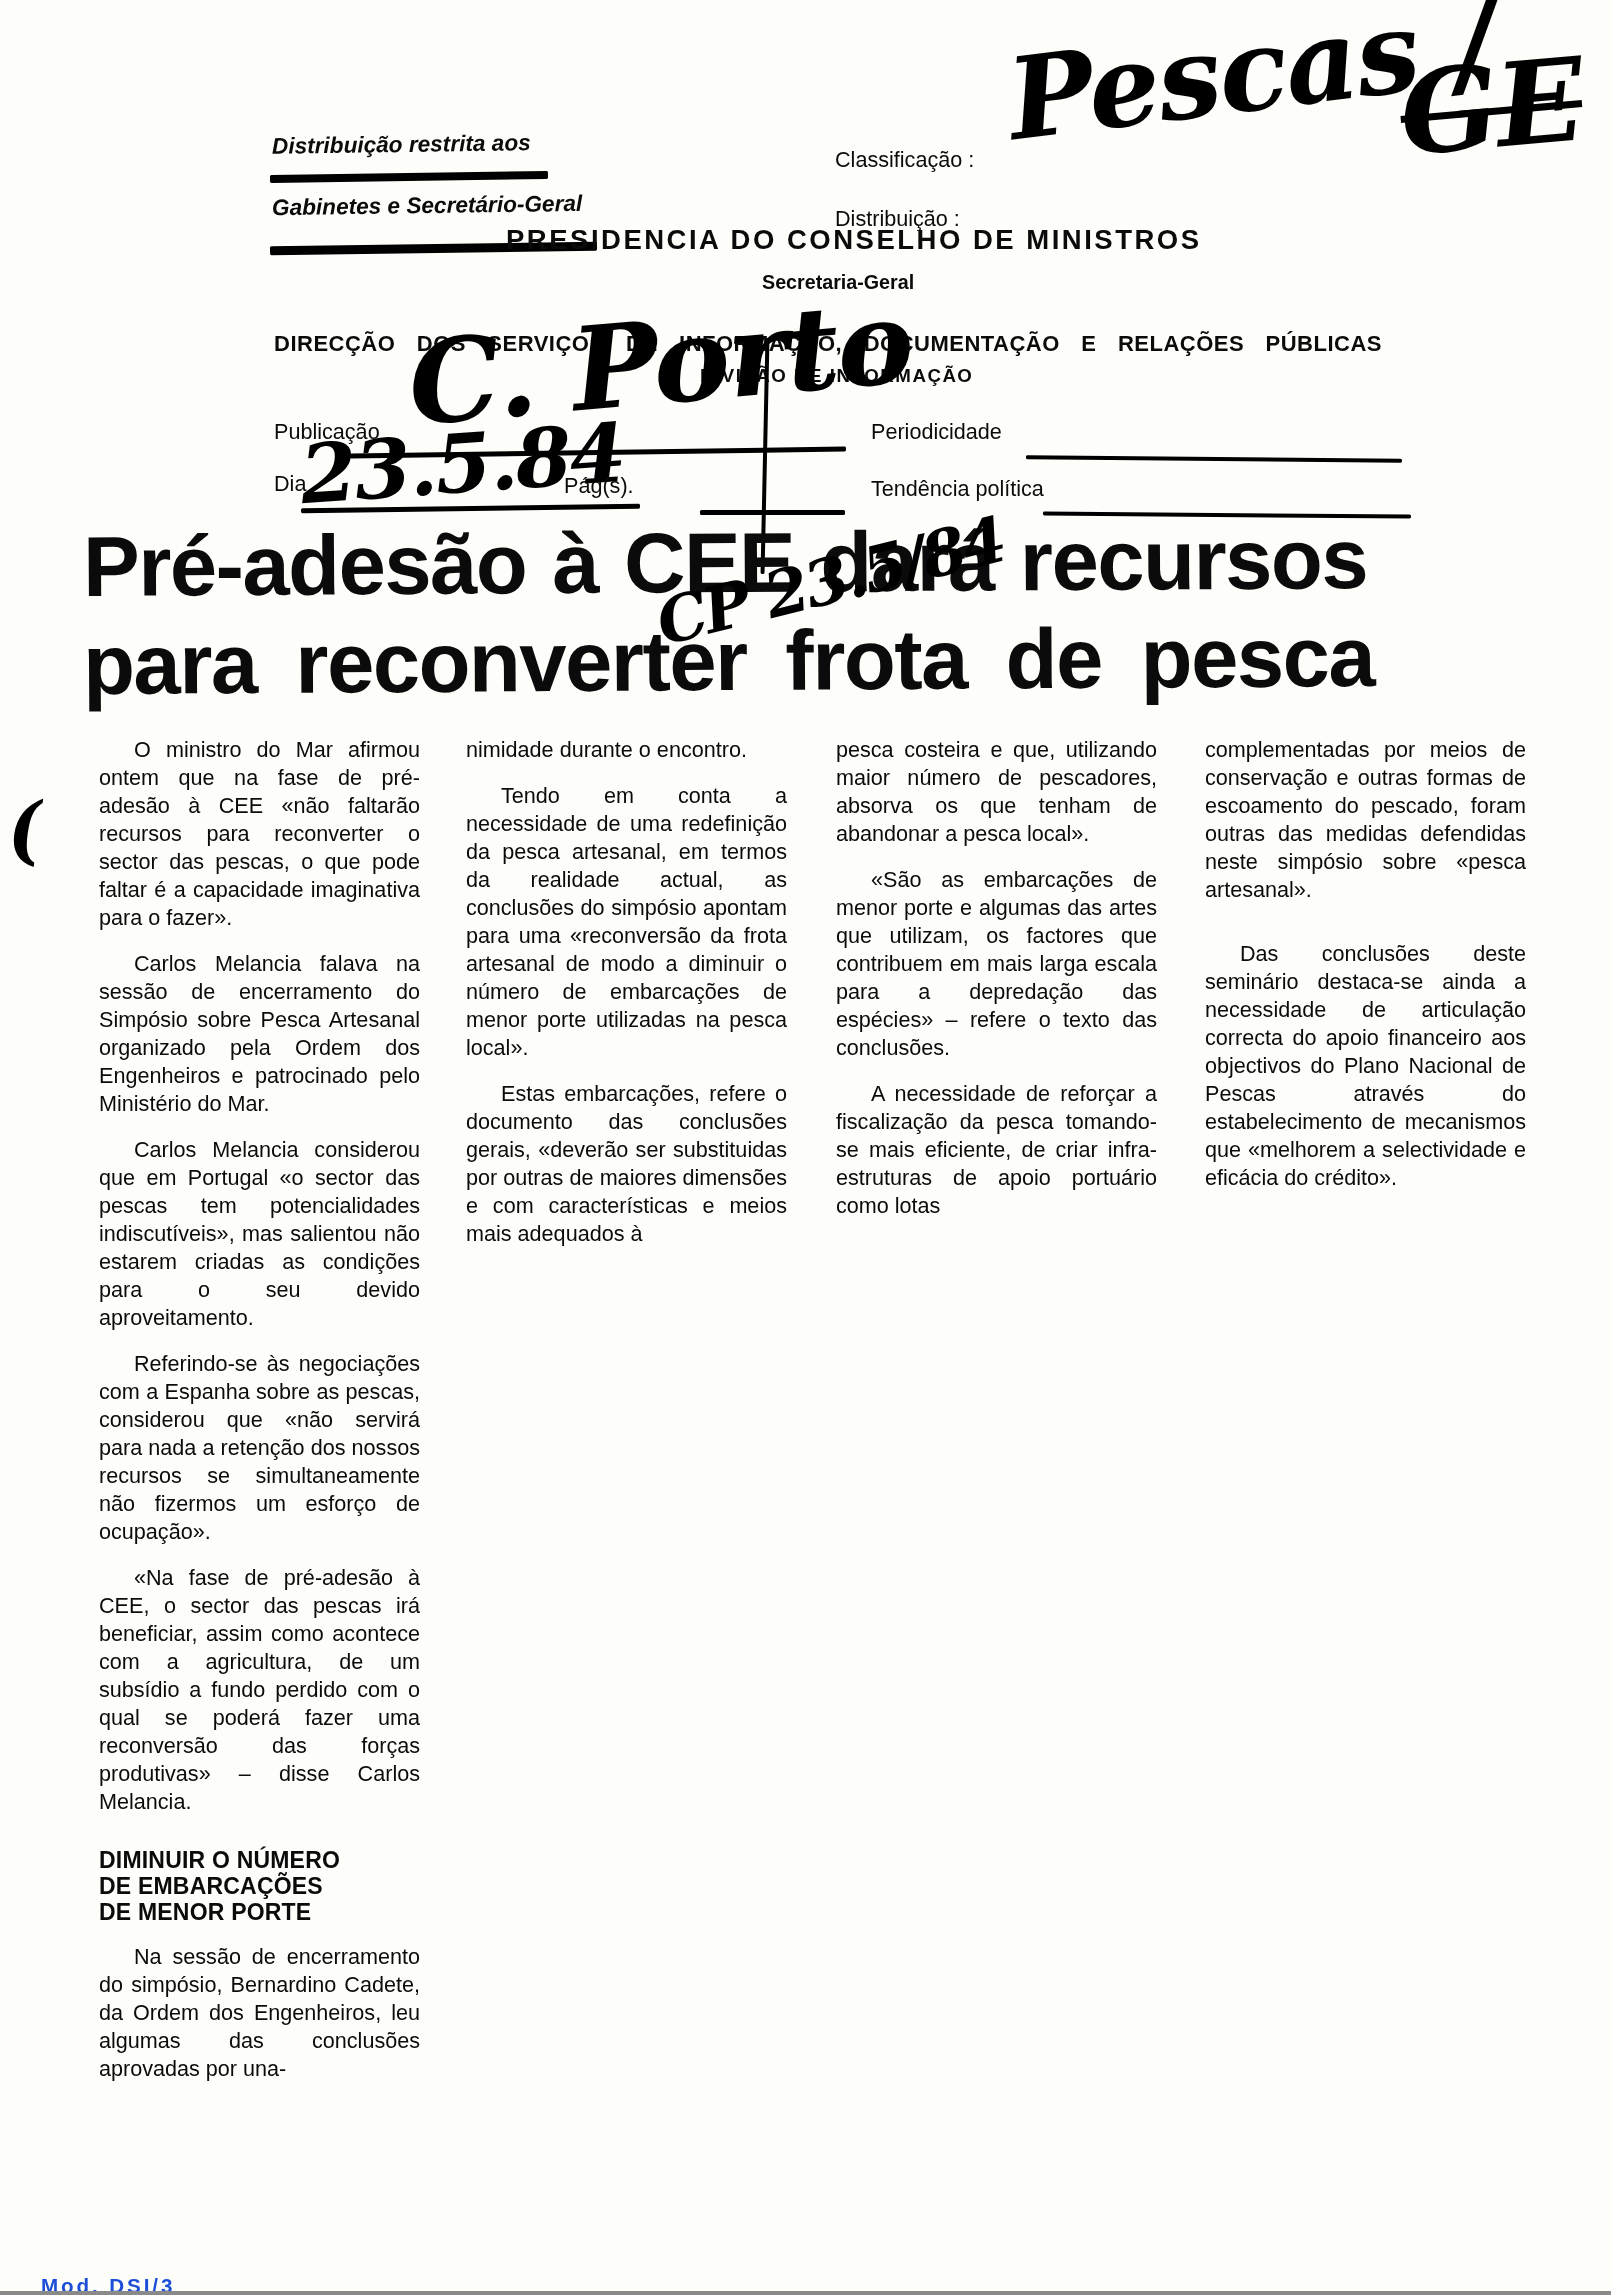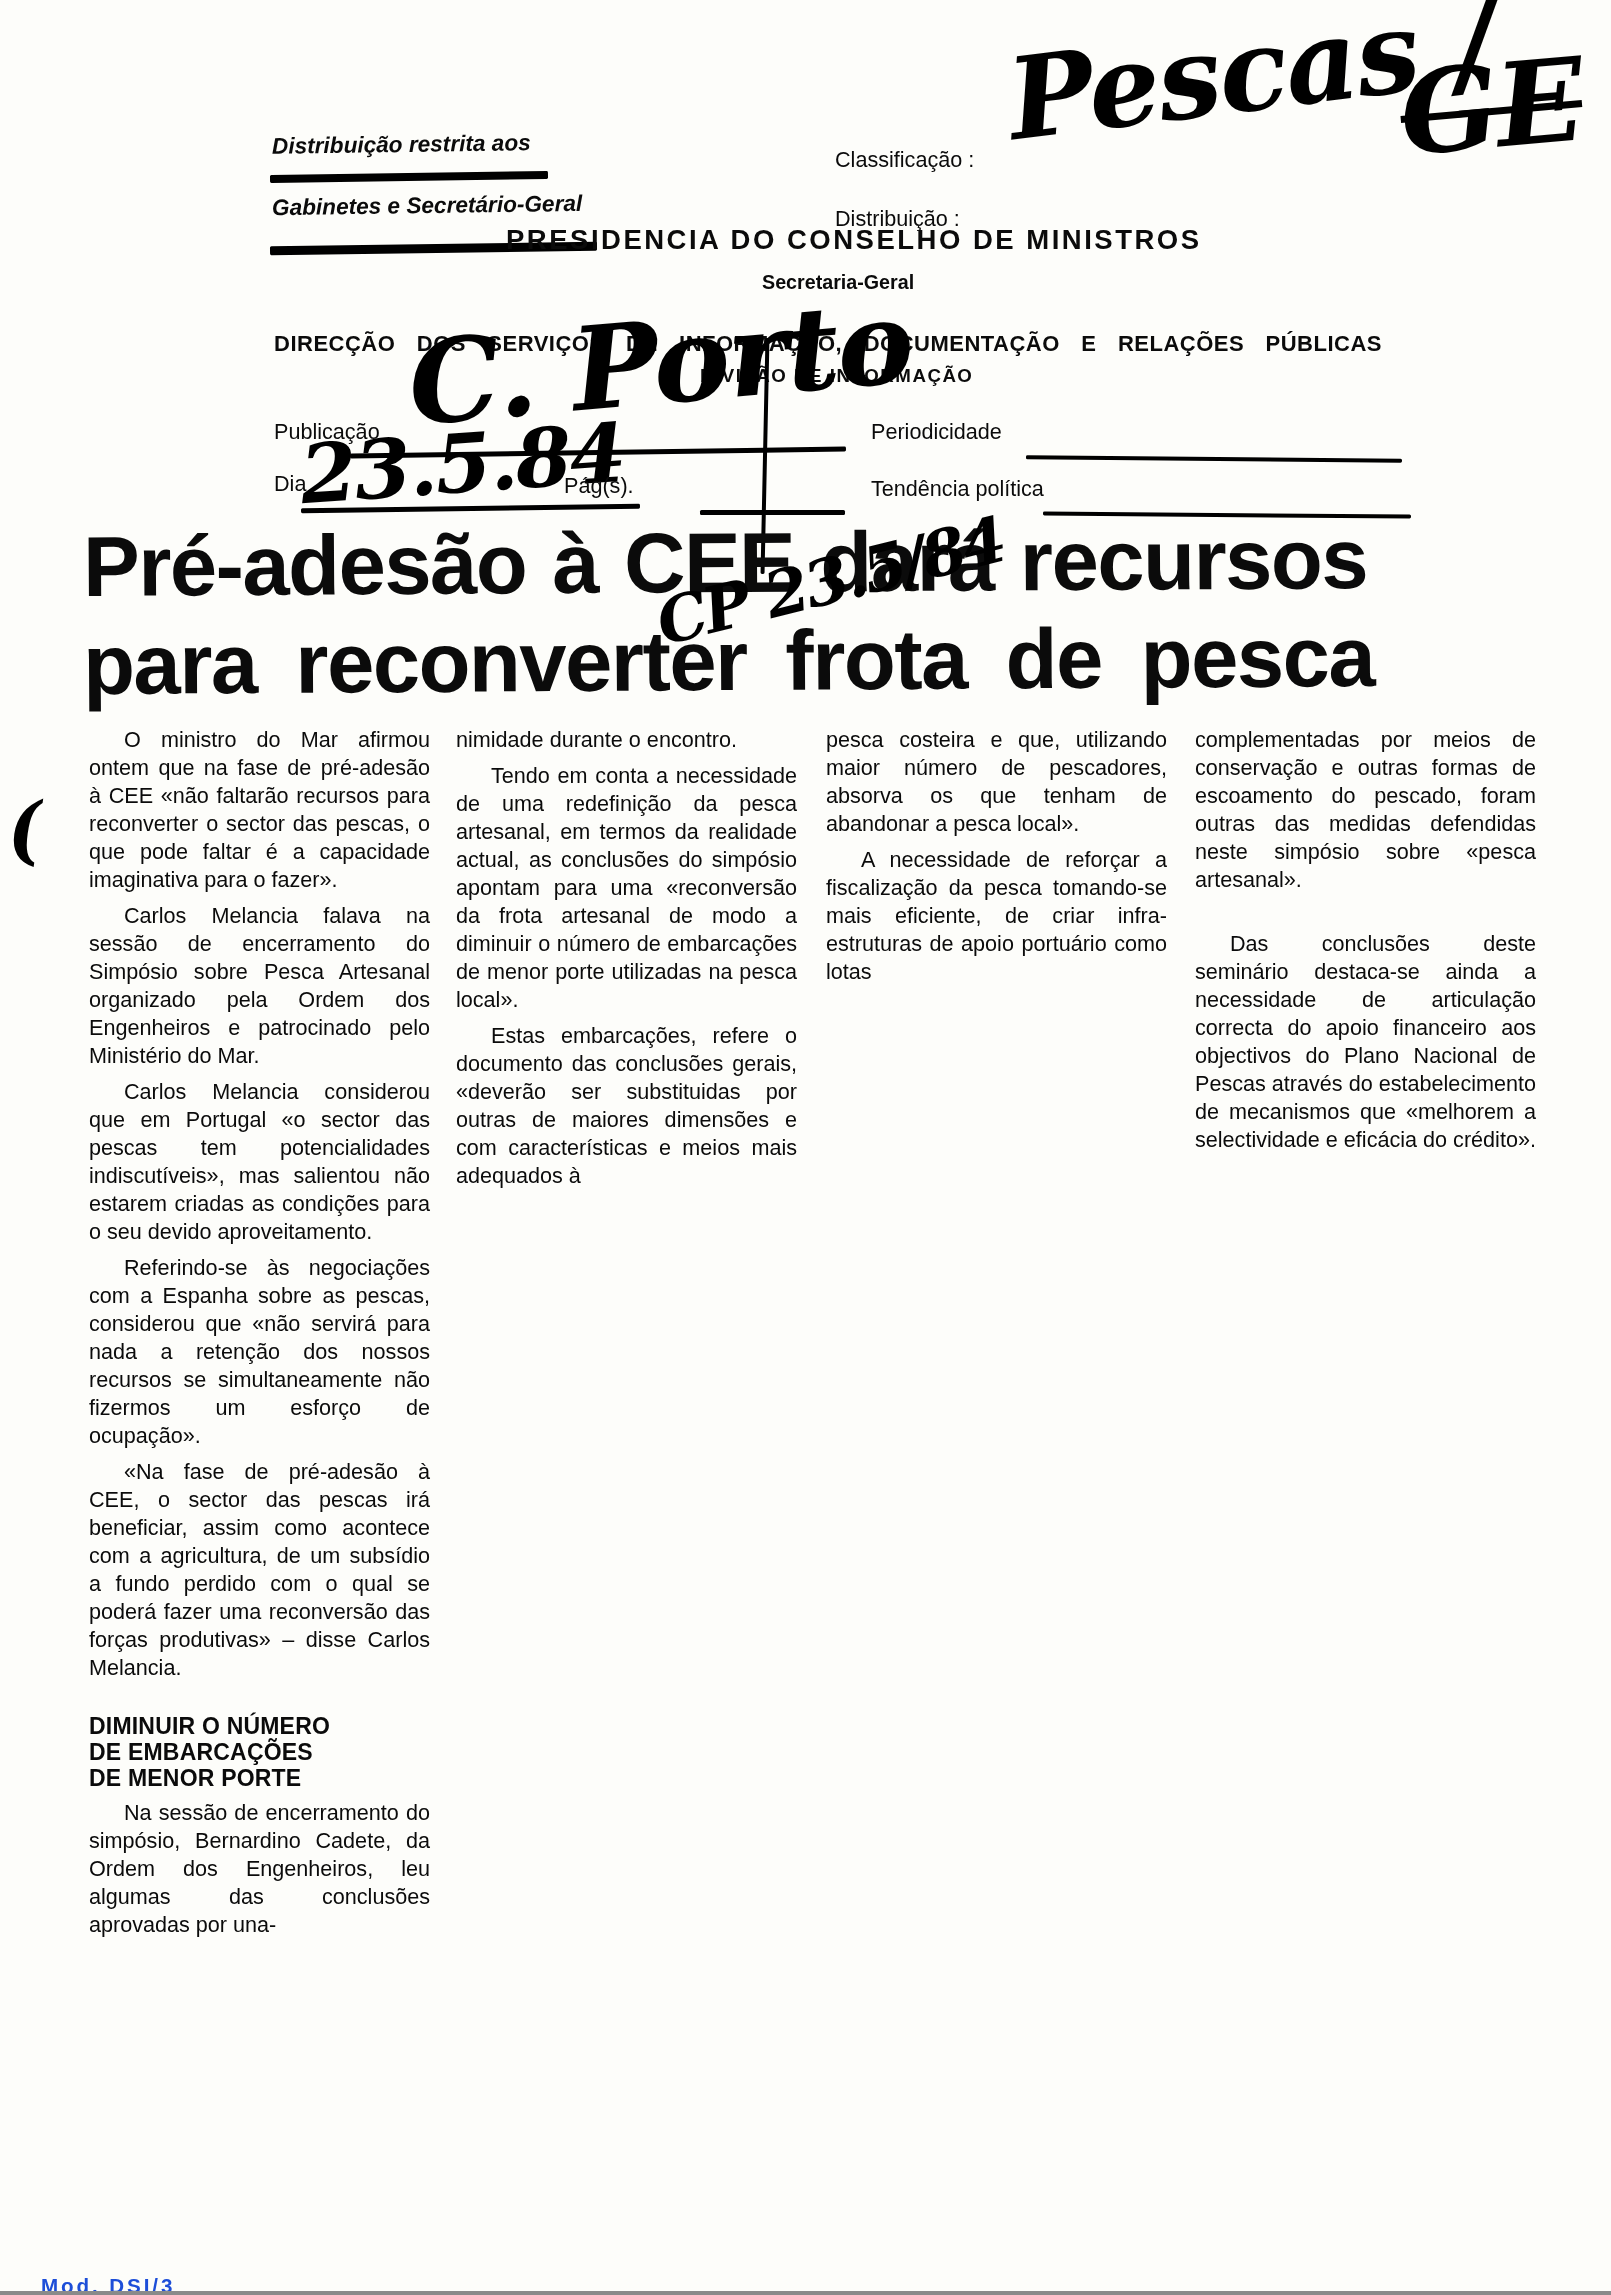--- a/index.html
+++ b/index.html
@@ -36,21 +36,21 @@
     letter-spacing:-1.5px;white-space:nowrap;
     transform:rotate(-0.35deg);
   }
   .headline.l2{word-spacing:16.7px;}
   .headline.l1{word-spacing:3.9px;}
   .col{
     position:absolute;top:718px;width:357px;
     font-size:21.6px;line-height:28px;
     text-align:justify;
   }
-  .col p{margin:8px;text-indent:35px;}
+  .col p{margin:18px;text-indent:35px;}
   .col p.noindent{text-indent:0;}
   .col p.gap{margin-top:36px;}
   .col p.subhead{
     font-weight:700;text-indent:0;white-space:pre-line;
     margin-top:31px;margin-bottom:6.9px;
     font-size:23px;line-height:26px;text-align:left;letter-spacing:0.2px;
   }
   .footer-code{
     position:absolute;left:41px;top:2274px;height:21.6px;overflow:hidden;
     font-weight:700;font-size:20.6px;letter-spacing:2.9px;color:#1d4ed8;
@@ -115,20 +115,21 @@
 DE MENOR PORTE</p>
       <p class="">Na sessão de encerramento do simpósio, Bernardino Cadete, da Ordem dos Engenheiros, leu algumas das conclusões aprovadas por una-</p>
     </div>
   <div class="col" style="left:448px;">
       <p class="noindent">nimidade durante o encontro.</p>
       <p class="">Tendo em conta a necessidade de uma redefinição da pesca artesanal, em termos da realidade actual, as conclusões do simpósio apontam para uma «reconversão da frota artesanal de modo a diminuir o número de embarcações de menor porte utilizadas na pesca local».</p>
       <p class="">Estas embarcações, refere o documento das conclusões gerais, «deverão ser substituidas por outras de maiores dimensões e com características e meios mais adequados à</p>
     </div>
   <div class="col" style="left:818px;">
       <p class="noindent">pesca costeira e que, utilizando maior número de pescadores, absorva os que tenham de abandonar a pesca local».</p>
+      <p class="">«São as embarcações de menor porte e algumas das artes que utilizam, os factores que contribuem em mais larga escala para a depredação das espécies» – refere o texto das conclusões.</p>
       <p class="">A necessidade de reforçar a fiscalização da pesca tomando-se mais eficiente, de criar infra-estruturas de apoio portuário como lotas</p>
     </div>
   <div class="col" style="left:1187px;">
       <p class="noindent">complementadas por meios de conservação e outras formas de escoamento do pescado, foram outras das medidas defendidas neste simpósio sobre «pesca artesanal».</p>
       <p class="gap">Das conclusões deste seminário destaca-se ainda a necessidade de articulação correcta do apoio financeiro aos objectivos do Plano Nacional de Pescas através do estabelecimento de mecanismos que «melhorem a selectividade e eficácia do crédito».</p>
     </div>
 
   <div class="footer-code">Mod. DSI/3</div>
 
 </div>

